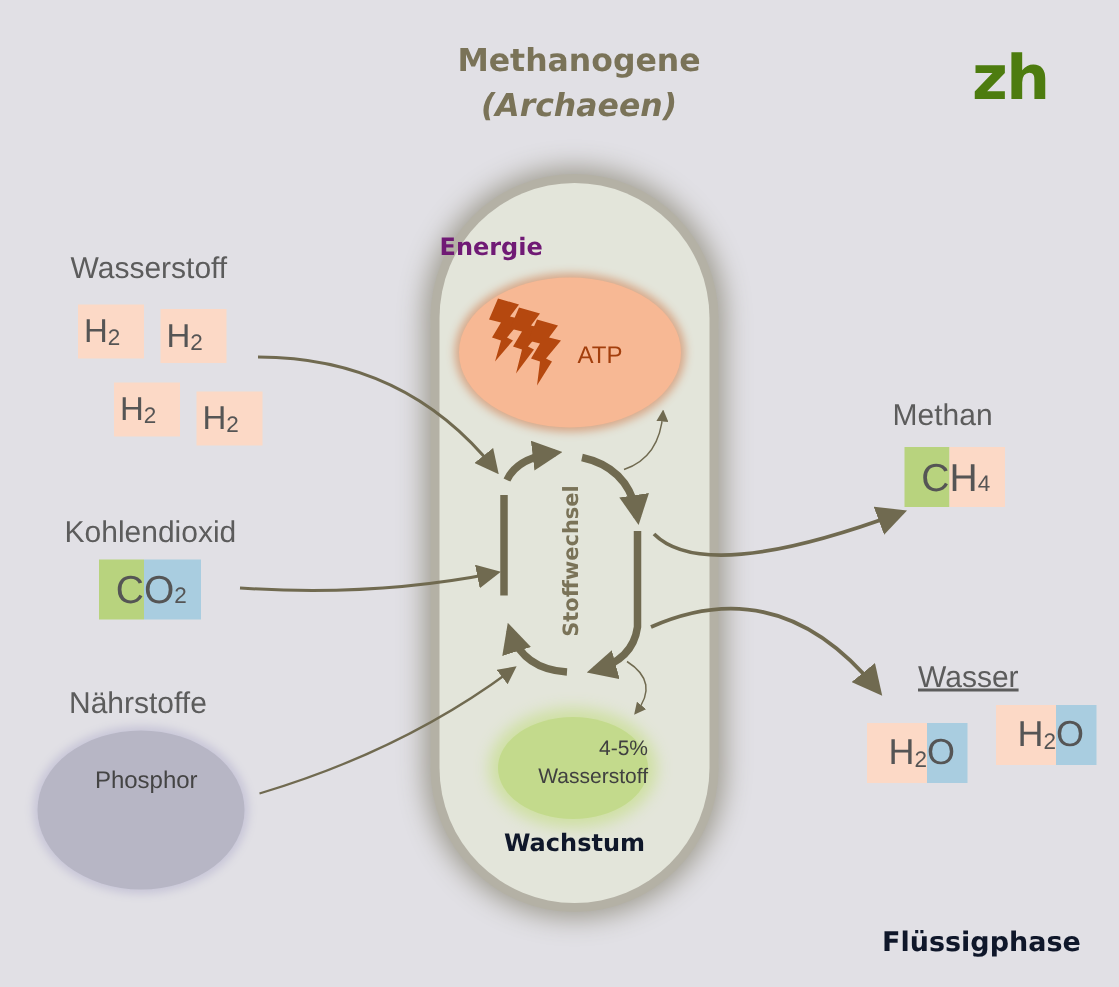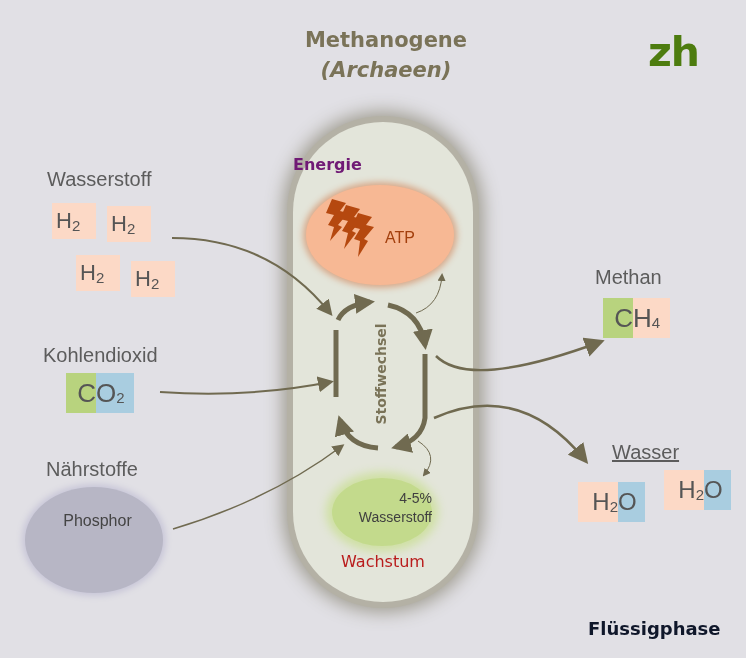--- a/index.html
+++ b/index.html
@@ -20,21 +20,21 @@
   .green { background: #b8d37e; }
   .blue { background: #a9cde0; }
   .atp-ell { left: 306px; top: 185px; width: 148px; height: 100px; border-radius: 50%; background: #f7b894;
              box-shadow: 0 0 6px 3px #d8a98a; }
   .energy { left: 293px; top: 155px; width: 180px; color: #701a75; font-weight: bold; font-size: 16px; }
   .atp-txt { left: 385px; top: 229px; color: #a33f0d; font-size: 16px; font-family: "Liberation Sans", sans-serif; }
   .carb-ell { left: 332px; top: 478px; width: 100px; height: 68px; border-radius: 50%; background: #c3da8c;
               box-shadow: 0 0 10px 6px #cfe0a3; }
   .carb-txt { left: 332px; top: 489px; width: 100px; text-align: right; color: #404040; font-size: 14px; line-height: 19px;
               font-family: "Liberation Sans", sans-serif; }
-  .wachs { left: 293px; top: 552px; width: 180px; text-align: center; color: #b91c1c; font-weight: normal; font-size: 16px; }
+  .wachs { left: 293px; top: 552px; width: 180px; text-align: center; color: #0f172a; font-weight: bold; font-size: 16px; }
   .stoff { left: 381px; top: 374px; transform: translate(-50%,-50%) rotate(-90deg); color: #7a7358; font-weight: bold;
            font-size: 14px; white-space: nowrap; }
   .nut-ell { left: 25px; top: 487px; width: 138px; height: 106px; border-radius: 50%; background: #b7b6c5;
              box-shadow: 0 0 6px 3px #c8c6d8; }
   .nut-txt { left: 25px; top: 508px; width: 145px; text-align: center; color: #444; font-size: 16px; line-height: 25px;
              font-family: "Liberation Sans", sans-serif; }
   .phase { left: 588px; top: 618px; color: #0f172a; font-weight: bold; font-size: 18px; }
   svg.arrows { position: absolute; left: 0; top: 0; }
 </style>
 </head>

